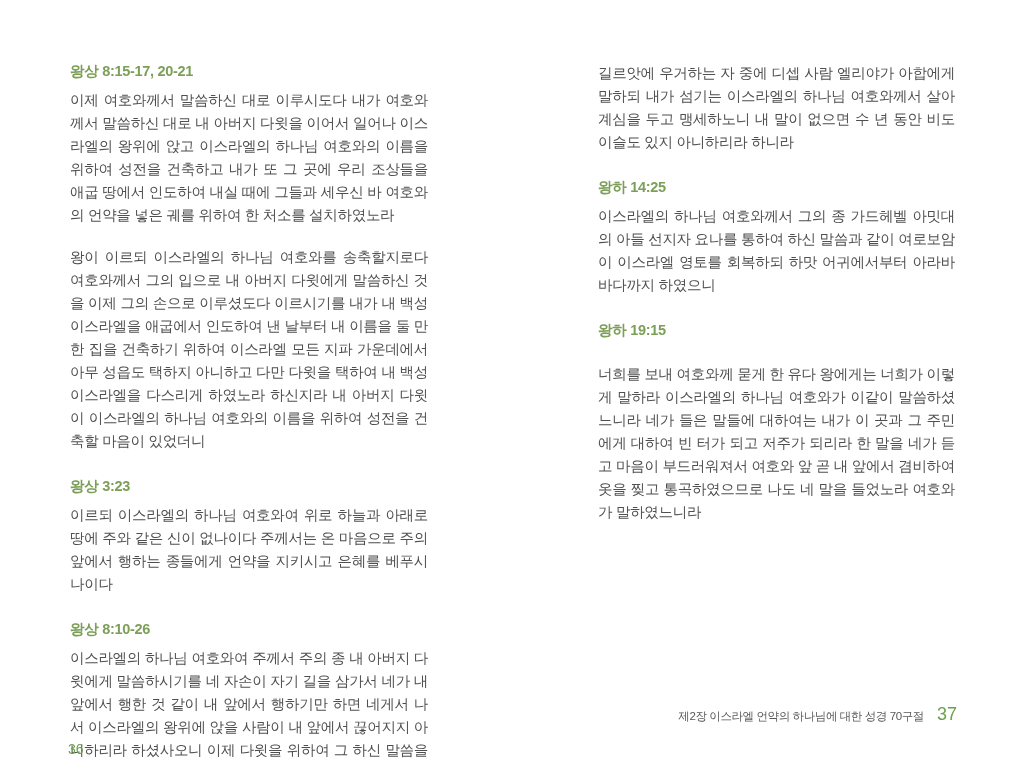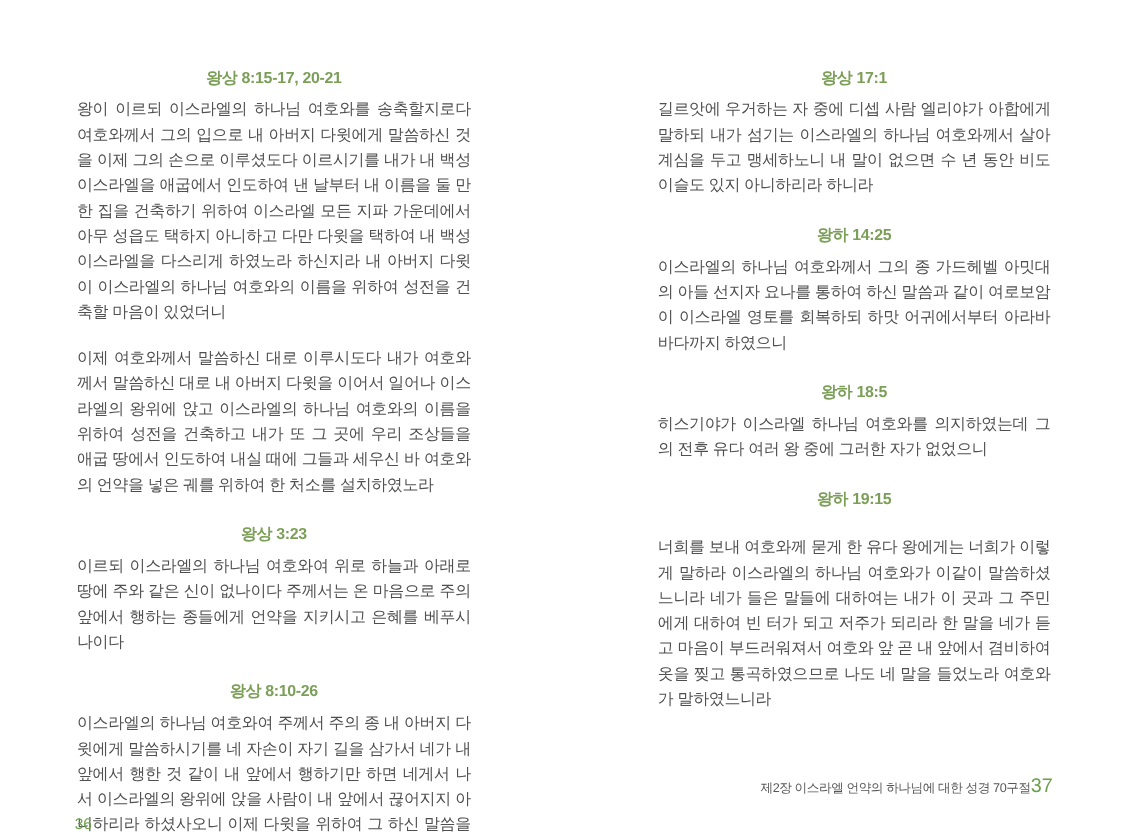--- a/index.html
+++ b/index.html
@@ -16,92 +16,85 @@
     font-family:"Liberation Sans","DejaVu Sans",sans-serif;
   }
   .page-column{position:absolute;top:62px;}
   .page-column.left{left:70px;width:358px;}
   .page-column.right{left:598px;width:357px;}
   .verse-block{margin:0;}
   .verse-block + .verse-block{margin-top:24px;}
   .verse-ref{
     margin:0 0 9px 0;
     font-size:14.5px;line-height:18px;font-weight:bold;
-    color:var(--green);letter-spacing:-0.3px;text-align:center;
+    color:var(--green);letter-spacing:-0.3px;
   }
   .verse-text{
     margin:0;
     font-size:14.5px;line-height:23px;
     color:var(--body-text);
     text-align:justify;word-break:break-all;
     letter-spacing:-0.3px;
   }
   .verse-text + .verse-text{margin-top:19px;}
   .footer-left{
     position:absolute;left:68px;top:741px;
     font-size:14px;color:var(--pagenum-green);
   }
   .footer-right{
     position:absolute;right:67px;top:704px;
-    display:flex;align-items:baseline;white-space:nowrap;
+    display:flex;align-items:baseline;gap:13px;white-space:nowrap;
   }
   .running-title{
     font-size:11.5px;color:var(--footer-text);letter-spacing:-0.4px;
   }
   .footer-right .page-num{
     font-size:18px;color:var(--pagenum-green);
   }
 </style>
 </head>
 <body>
 
 <div class="page-column left">
   <section class="verse-block">
     <h3 class="verse-ref">왕상 8:15-17, 20-21</h3>
     <div class="verse-body">
+        <p class="verse-text">이제 여호와께서 말씀하신 대로 이루시도다 내가 여호와께서 말씀하신 대로 내 아버지 다윗을 이어서 일어나 이스라엘의 왕위에 앉고 이스라엘의 하나님 여호와의 이름을 위하여 성전을 건축하고 내가 또 그 곳에 우리 조상들을 애굽 땅에서 인도하여 내실 때에 그들과 세우신 바 여호와의 언약을 넣은 궤를 위하여 한 처소를 설치하였노라</p>
         <p class="verse-text">왕이 이르되 이스라엘의 하나님 여호와를 송축할지로다 여호와께서 그의 입으로 내 아버지 다윗에게 말씀하신 것을 이제 그의 손으로 이루셨도다 이르시기를 내가 내 백성 이스라엘을 애굽에서 인도하여 낸 날부터 내 이름을 둘 만한 집을 건축하기 위하여 이스라엘 모든 지파 가운데에서 아무 성읍도 택하지 아니하고 다만 다윗을 택하여 내 백성 이스라엘을 다스리게 하였노라 하신지라 내 아버지 다윗이 이스라엘의 하나님 여호와의 이름을 위하여 성전을 건축할 마음이 있었더니</p>
-        <p class="verse-text">이제 여호와께서 말씀하신 대로 이루시도다 내가 여호와께서 말씀하신 대로 내 아버지 다윗을 이어서 일어나 이스라엘의 왕위에 앉고 이스라엘의 하나님 여호와의 이름을 위하여 성전을 건축하고 내가 또 그 곳에 우리 조상들을 애굽 땅에서 인도하여 내실 때에 그들과 세우신 바 여호와의 언약을 넣은 궤를 위하여 한 처소를 설치하였노라</p>
       </div>
   </section>
 
   <section class="verse-block">
     <h3 class="verse-ref">왕상 3:23</h3>
     <div class="verse-body">
         <p class="verse-text">이르되 이스라엘의 하나님 여호와여 위로 하늘과 아래로 땅에 주와 같은 신이 없나이다 주께서는 온 마음으로 주의 앞에서 행하는 종들에게 언약을 지키시고 은혜를 베푸시나이다</p>
       </div>
   </section>
 
   <section class="verse-block">
     <h3 class="verse-ref">왕상 8:10-26</h3>
     <div class="verse-body">
         <p class="verse-text">이스라엘의 하나님 여호와여 주께서 주의 종 내 아버지 다윗에게 말씀하시기를 네 자손이 자기 길을 삼가서 네가 내 앞에서 행한 것 같이 내 앞에서 행하기만 하면 네게서 나서 이스라엘의 왕위에 앉을 사람이 내 앞에서 끊어지지 아니하리라 하셨사오니 이제 다윗을 위하여 그 하신 말씀을 지키시옵소서 그런즉 이스라엘의 하나님이여 원하건대 주는 주의 종 내 아버지 다윗에게 하신 말씀이 확실하게 하옵소서</p>
       </div>
   </section>
 </div>
 <div class="page-column right">
   <section class="verse-block">
-    <h3 class="verse-ref">왕상 17:1</h3>
     <div class="verse-body">
         <p class="verse-text">길르앗에 우거하는 자 중에 디셉 사람 엘리야가 아합에게 말하되 내가 섬기는 이스라엘의 하나님 여호와께서 살아 계심을 두고 맹세하노니 내 말이 없으면 수 년 동안 비도 이슬도 있지 아니하리라 하니라</p>
       </div>
   </section>
 
   <section class="verse-block">
     <h3 class="verse-ref">왕하 14:25</h3>
     <div class="verse-body">
         <p class="verse-text">이스라엘의 하나님 여호와께서 그의 종 가드헤벨 아밋대의 아들 선지자 요나를 통하여 하신 말씀과 같이 여로보암이 이스라엘 영토를 회복하되 하맛 어귀에서부터 아라바 바다까지 하였으니</p>
       </div>
   </section>
 
-  <section class="verse-block">
-    <h3 class="verse-ref">왕하 18:5</h3>
-    <div class="verse-body">
-        <p class="verse-text">히스기야가 이스라엘 하나님 여호와를 의지하였는데 그의 전후 유다 여러 왕 중에 그러한 자가 없었으니</p>
-      </div>
-  </section>
 
   <section class="verse-block">
     <h3 class="verse-ref">왕하 19:15</h3>
   </section>
 
   <section class="verse-block">
     <div class="verse-body">
         <p class="verse-text">너희를 보내 여호와께 묻게 한 유다 왕에게는 너희가 이렇게 말하라 이스라엘의 하나님 여호와가 이같이 말씀하셨느니라 네가 들은 말들에 대하여는 내가 이 곳과 그 주민에게 대하여 빈 터가 되고 저주가 되리라 한 말을 네가 듣고 마음이 부드러워져서 여호와 앞 곧 내 앞에서 겸비하여 옷을 찢고 통곡하였으므로 나도 네 말을 들었노라 여호와가 말하였느니라</p>
       </div>
   </section>

